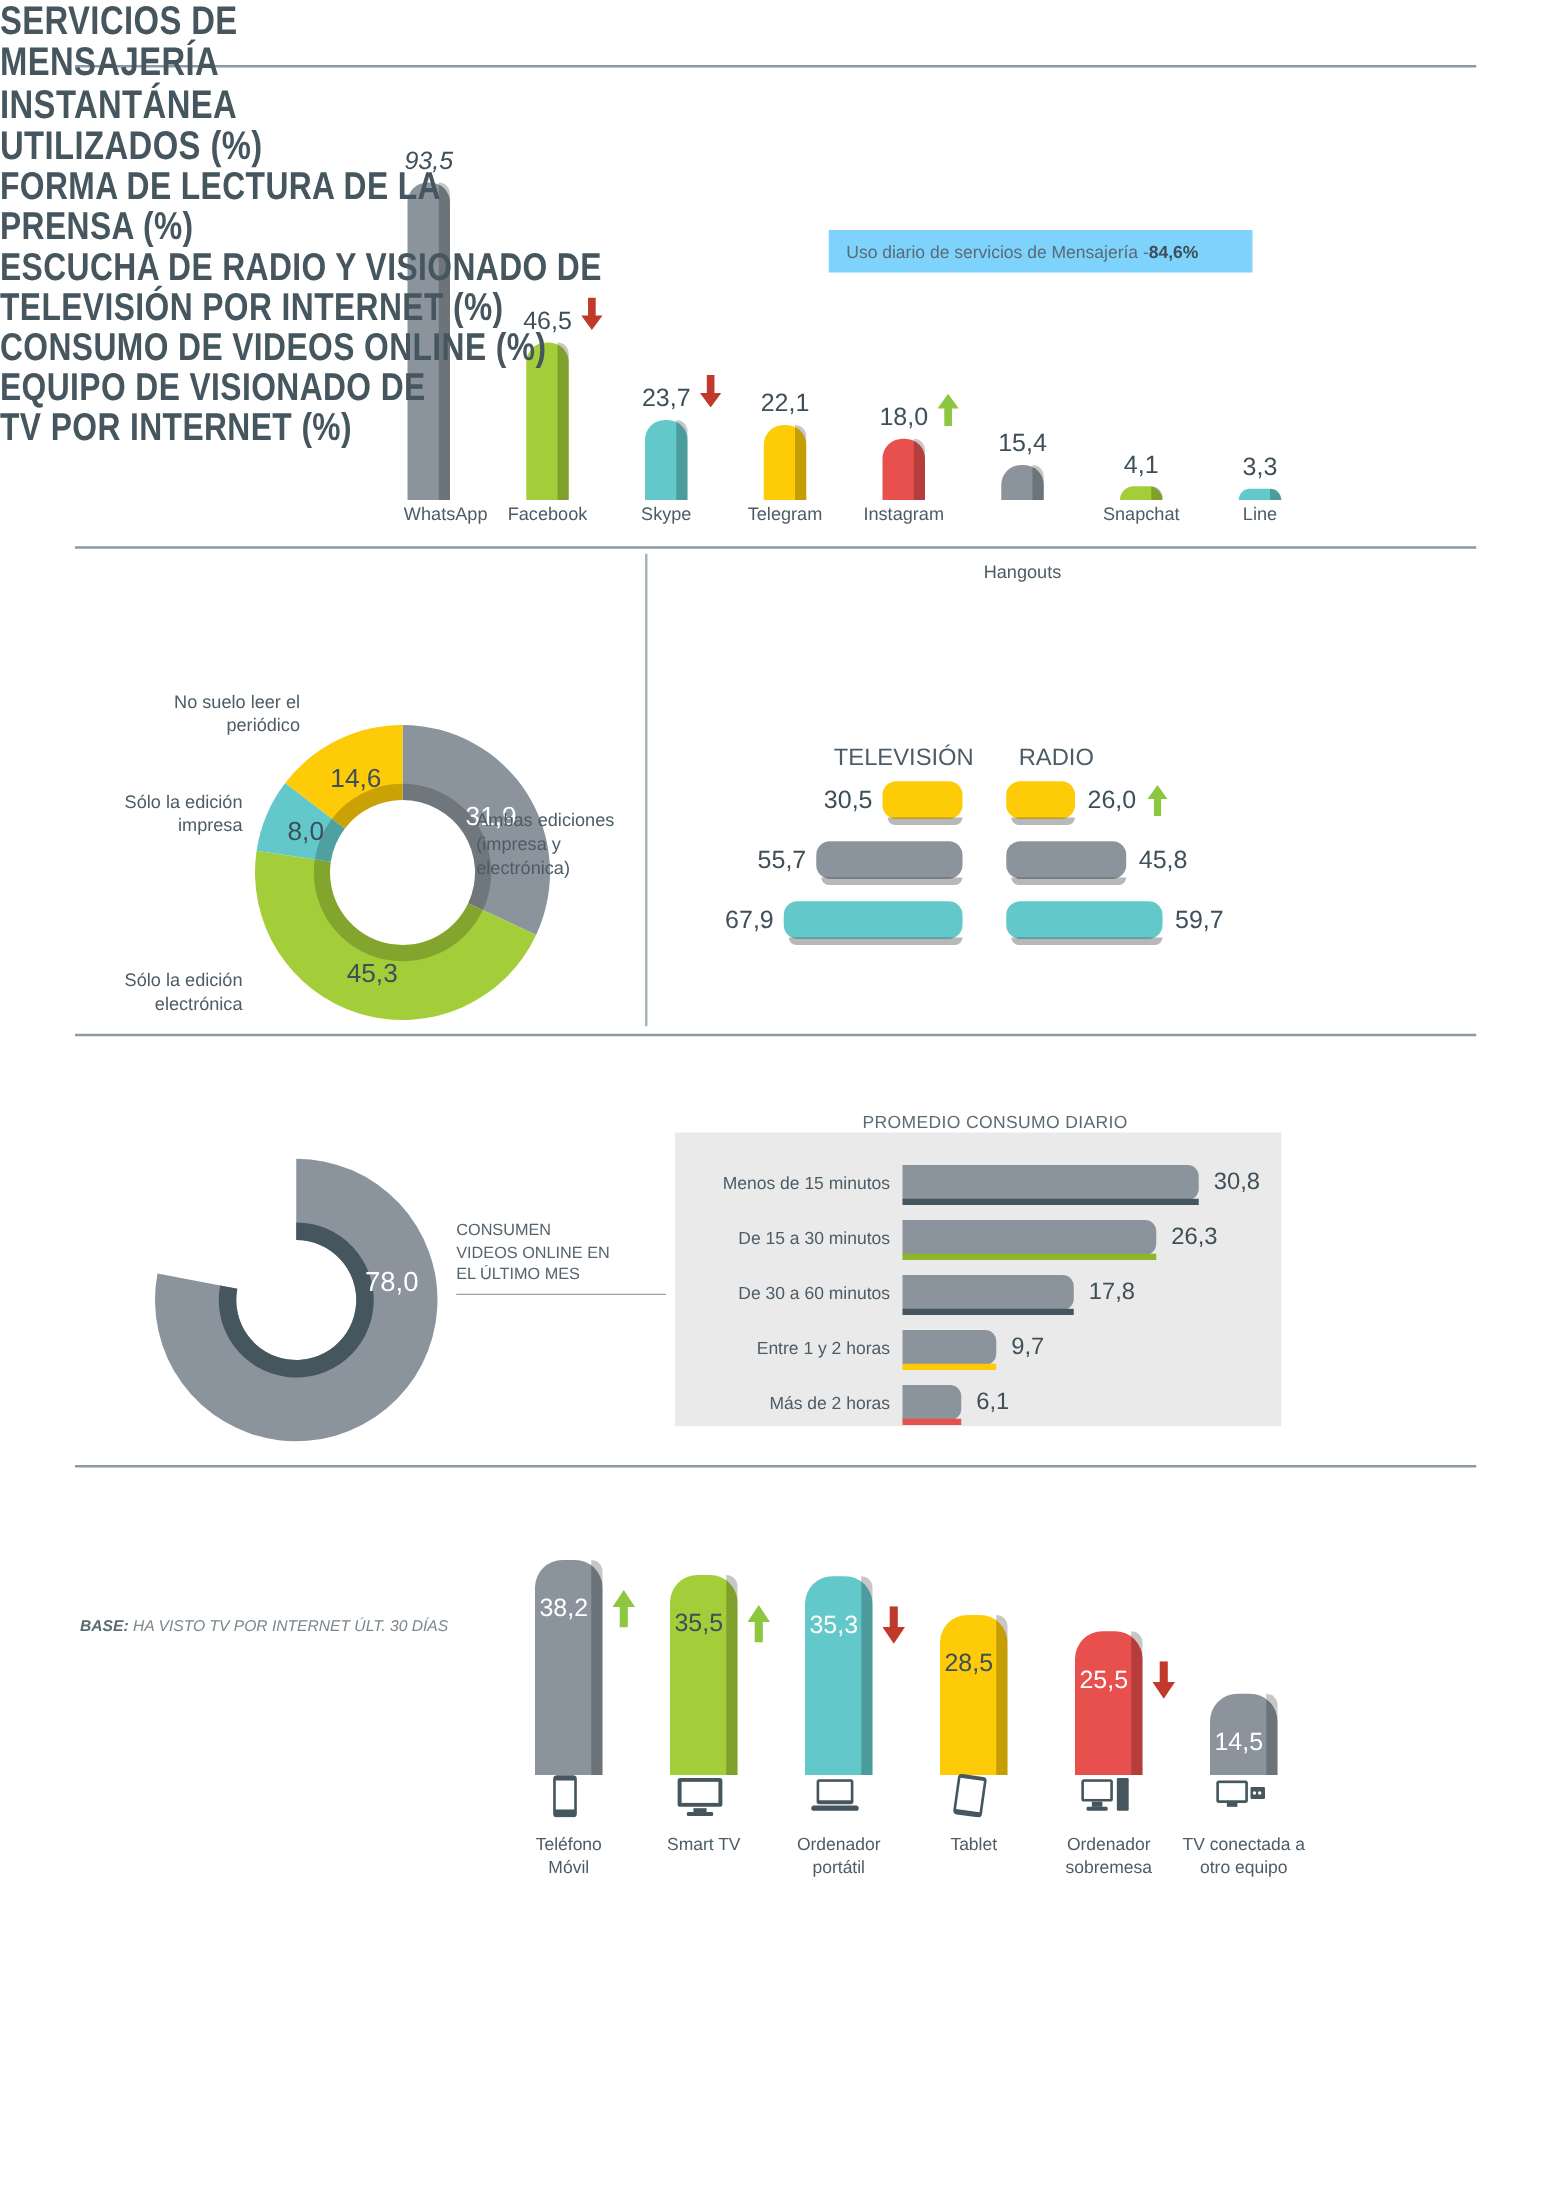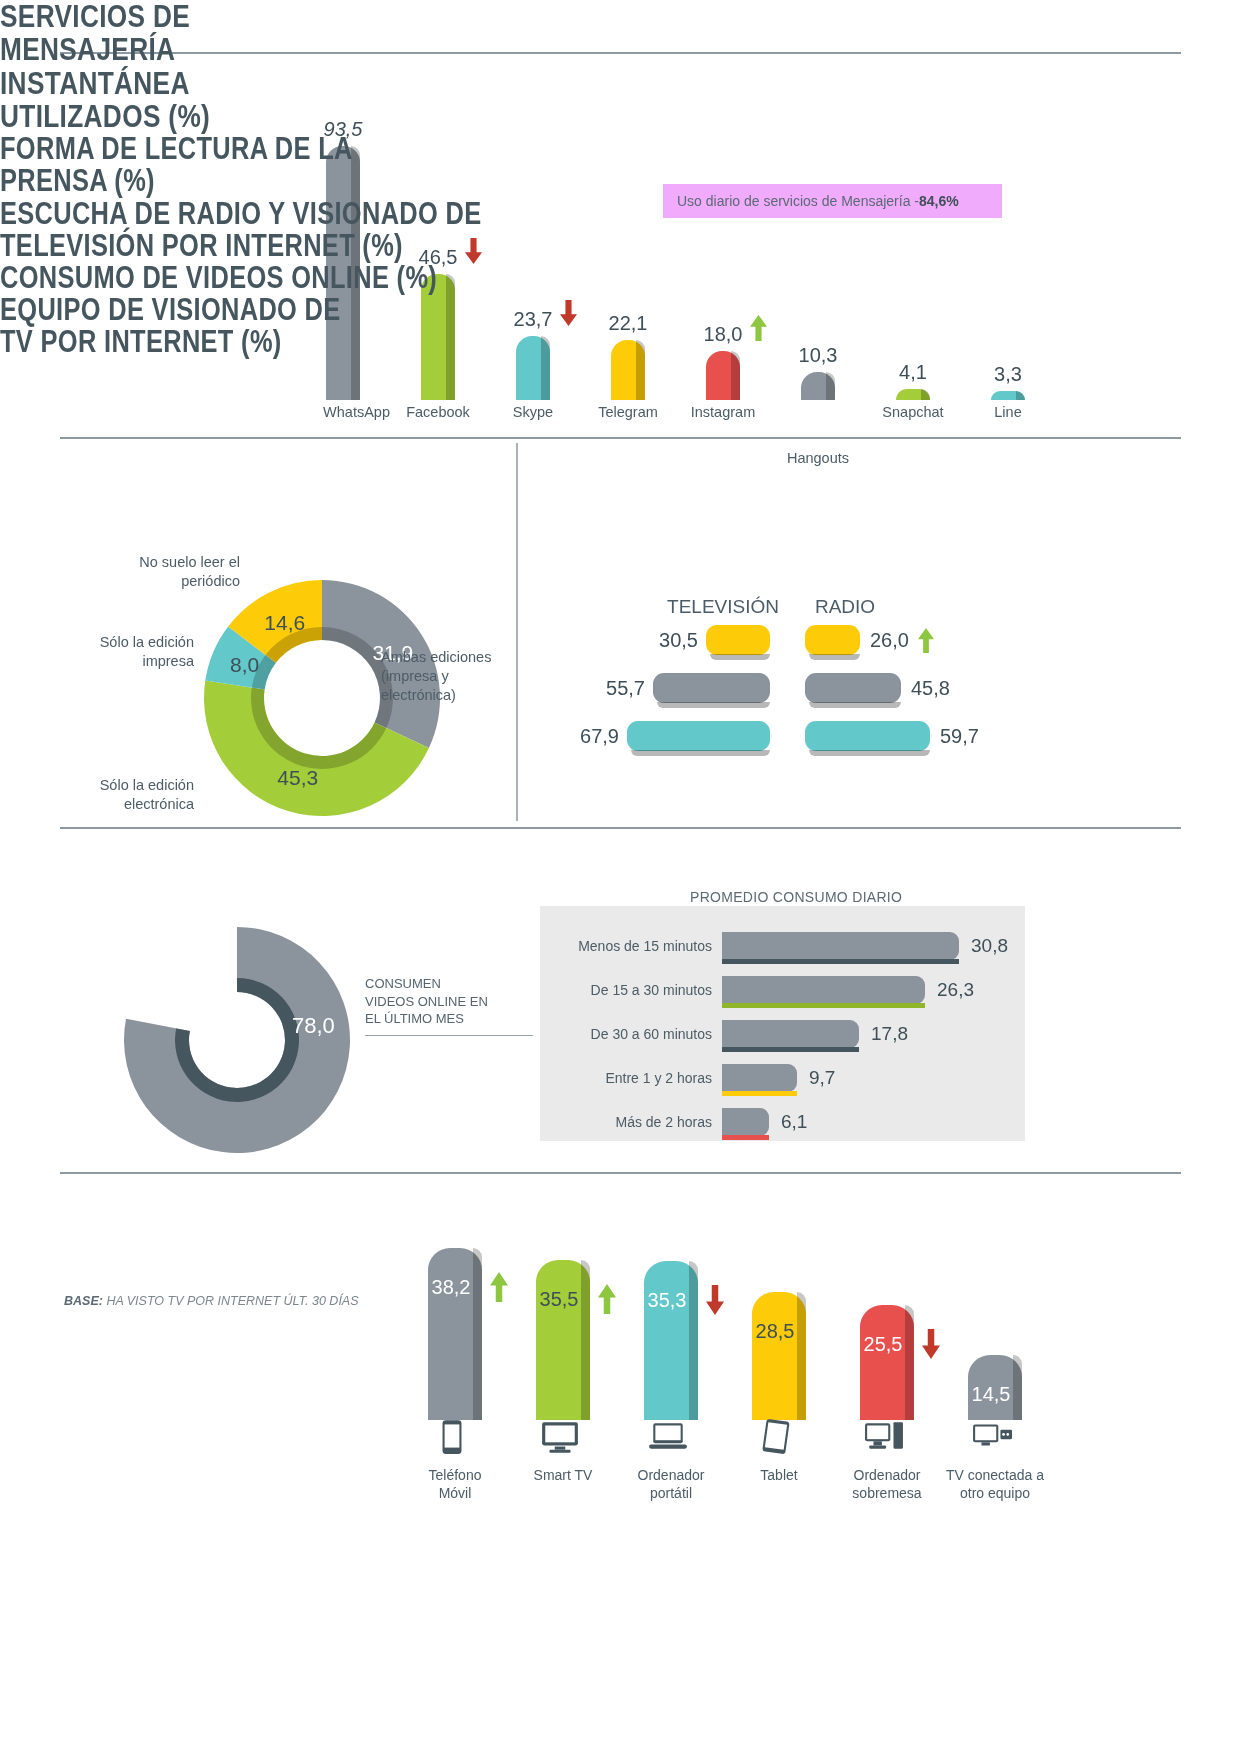--- a/index.html
+++ b/index.html
@@ -24,21 +24,21 @@
 
   .lbl{font-size:14.5px;color:#4c5c66;}
   .val{font-size:20px;color:#3f4f58;}
 
   
   .vbar{position:absolute;bottom:0;border-radius:16px 16px 0 0;}
   .vbar .shade{position:absolute;top:0;right:0;width:9px;height:100%;
      background:rgba(0,0,0,.22);border-radius:0 16px 0 0;}
 
   
-  .infobox{position:absolute;background:#f0abfc;color:#5b6a73;
+  .infobox{position:absolute;background:#7dd3fc;color:#5b6a73;
      font-size:14px;display:flex;align-items:center;padding:0 14px;}
   .infobox b{color:#3f4f58;}
 
   
   .leg{position:absolute;display:flex;align-items:center;gap:9px;font-size:13px;color:#4c5c66;}
   .leg .sw{width:26px;height:20px;border-radius:5px;}
 
   
   .hbar{position:absolute;border-radius:11px;}
   .hbar .under{position:absolute;left:4px;right:0;bottom:-5px;height:6px;border-radius:0 0 8px 8px;background:rgba(0,0,0,.28);}
@@ -108,21 +108,21 @@
       </div>
       <div class="val" style="position: absolute; left: 388px; top: 213px; width: 70px; text-align: center;">18,0</div>
       <div style="position: absolute; left: 450px; top: 205px;">
         <svg width="17" height="26" style="display:block">
           <polygon points="8.5,0 17,11.700000000000001 11.56,11.700000000000001 11.56,26 5.44,26 5.44,11.700000000000001 0,11.700000000000001" fill="#8dc63f"></polygon>
         </svg>
       </div>
       <div class="vbar" style="left: 501px; width: 34px; height: 28px; background: rgb(139, 148, 156);">
         <span class="shade"></span>
       </div>
-      <div class="val" style="position: absolute; left: 483px; top: 234px; width: 70px; text-align: center;">10,3</div>
+      <div class="val" style="position: absolute; left: 483px; top: 234px; width: 70px; text-align: center;">15,4</div>
       <div class="vbar" style="left: 596px; width: 34px; height: 11px; background: rgb(164, 206, 57);">
         <span class="shade"></span>
       </div>
       <div class="val" style="position: absolute; left: 578px; top: 251px; width: 70px; text-align: center;">4,1</div>
       <div class="vbar" style="left: 691px; width: 34px; height: 9px; background: rgb(99, 200, 202);">
         <span class="shade"></span>
       </div>
       <div class="val" style="position: absolute; left: 673px; top: 253px; width: 70px; text-align: center;">3,3</div>
     </div>
   <div id="s1-labels" style="position:absolute;left:300px;top:404px;width:760px;height:22px;">

